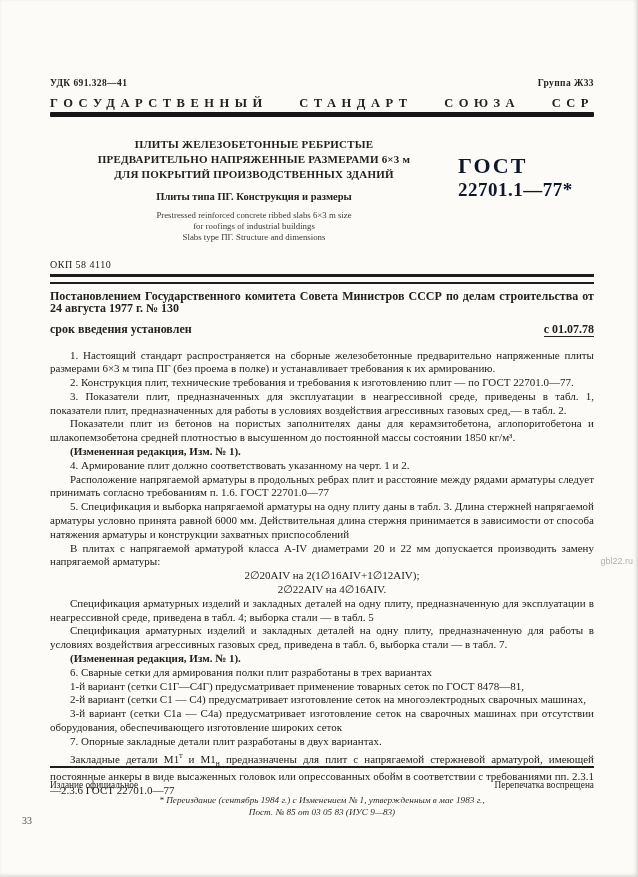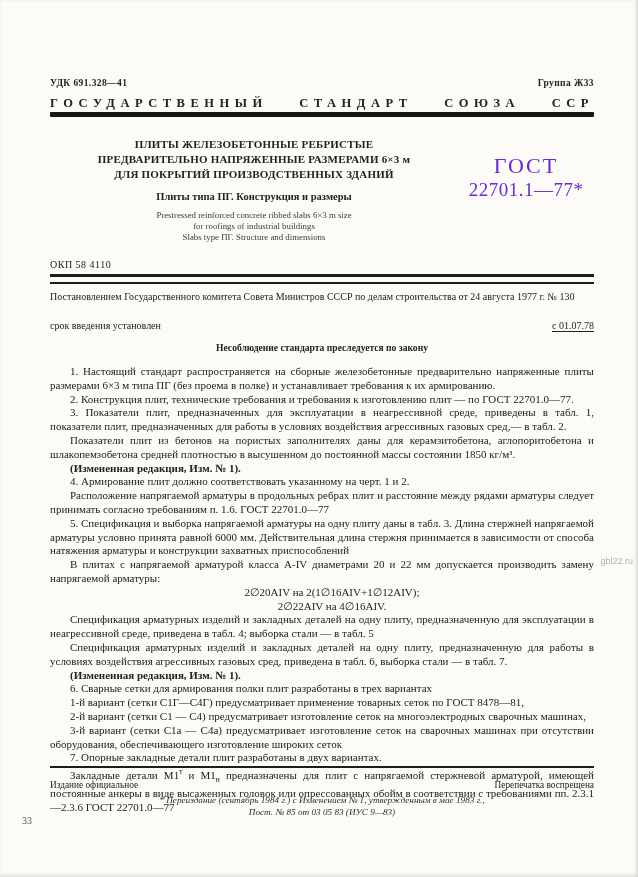--- a/index.html
+++ b/index.html
@@ -21,31 +21,31 @@
   .gos-line { display:flex; justify-content:space-between;
     margin-top:8px; font-weight:bold; font-size:12.5px; }
   .gos-line span { letter-spacing:5.5px; white-space:nowrap; }
   .bar { height:5px; background:#171717; margin-top:1px; border-radius:1px; }
 
   .title-area { display:flex; margin-top:20px; }
   .title-left { width:408px; text-align:center; }
   .main-title { font-weight:bold; font-size:11px; line-height:15px; letter-spacing:.2px; }
   .subtitle { font-weight:bold; font-size:10.5px; margin-top:9px; }
   .eng-title { font-size:8.8px; line-height:11px; margin-top:8px; color:#3a3a3a; }
-  .title-right { flex:1; text-align:center; font-weight:normal; color:#6d28d9; }
+  .title-right { flex:1; text-align:left; font-weight:bold; color:#0f172a; }
   .gost-label { font-size:22px; letter-spacing:2px; margin-top:16px; }
   .gost-number { font-size:19px; letter-spacing:.5px; }
 
   .okp { margin-top:16px; font-size:10px; letter-spacing:.5px; }
   .double-rule { margin-top:4px; height:5px;
     border-top:3px solid #1d1d1d; border-bottom:2px solid #1d1d1d; }
 
-  .approval { margin-top:7px; font-size:10px; font-weight:normal; line-height:11.5px;
+  .approval { margin-top:7px; font-size:12px; font-weight:bold; line-height:11.5px;
     text-align:justify; }
-  .approval-row2 { display:flex; justify-content:space-between; margin-top:17px; }
+  .approval-row2 { display:flex; justify-content:space-between; margin-top:10px; }
   .approval-date { border-bottom:1px solid #222; white-space:nowrap; }
   .law { text-align:center; font-weight:bold; font-size:9.6px; margin-top:10px; }
 
   .body { margin-top:12px; font-size:11px; line-height:13.8px; text-align:justify;
     max-height:452px; overflow:hidden; }
   .body p { margin:0; text-indent:20px; }
   .p-bold { font-weight:bold; }
   .p-formula { text-align:center; text-indent:36px; }
   sup, sub { font-size:7.5px; }
 
@@ -103,21 +103,20 @@
     <div class="double-rule"></div>
 
     <div class="approval">
       <div>Постановлением Государственного комитета Совета Министров СССР по делам строительства от 24 августа 1977 г. № 130</div>
       <div class="approval-row2">
         <span>срок введения установлен</span>
         <span class="approval-date">с 01.07.78</span>
       </div>
     </div>
 
-    <div class="law">Несоблюдение стандарта преследуется по закону</div>
 
     <div class="body">
       <p>1. Настоящий стандарт распространяется на сборные железобетонные предварительно напряженные плиты размерами 6×3 м типа ПГ (без проема в полке) и устанавливает требования к их армированию.</p>
       <p>2. Конструкция плит, технические требования и требования к изготовлению плит — по ГОСТ 22701.0—77.</p>
       <p>3. Показатели плит, предназначенных для эксплуатации в неагрессивной среде, приведены в табл. 1, показатели плит, предназначенных для работы в условиях воздействия агрессивных газовых сред,— в табл. 2.</p>
       <p>Показатели плит из бетонов на пористых заполнителях даны для керамзитобетона, аглопоритобетона и шлакопемзобетона средней плотностью в высушенном до постоянной массы состоянии 1850 кг/м³.</p>
       <p class="p-bold">(Измененная редакция, Изм. № 1).</p>
       <p>4. Армирование плит должно соответствовать указанному на черт. 1 и 2.</p>
       <p>Расположение напрягаемой арматуры в продольных ребрах плит и расстояние между рядами арматуры следует принимать согласно требованиям п. 1.6. ГОСТ 22701.0—77</p>
       <p>5. Спецификация и выборка напрягаемой арматуры на одну плиту даны в табл. 3. Длина стержней напрягаемой арматуры условно принята равной 6000 мм. Действительная длина стержня принимается в зависимости от способа натяжения арматуры и конструкции захватных приспособлений</p>

